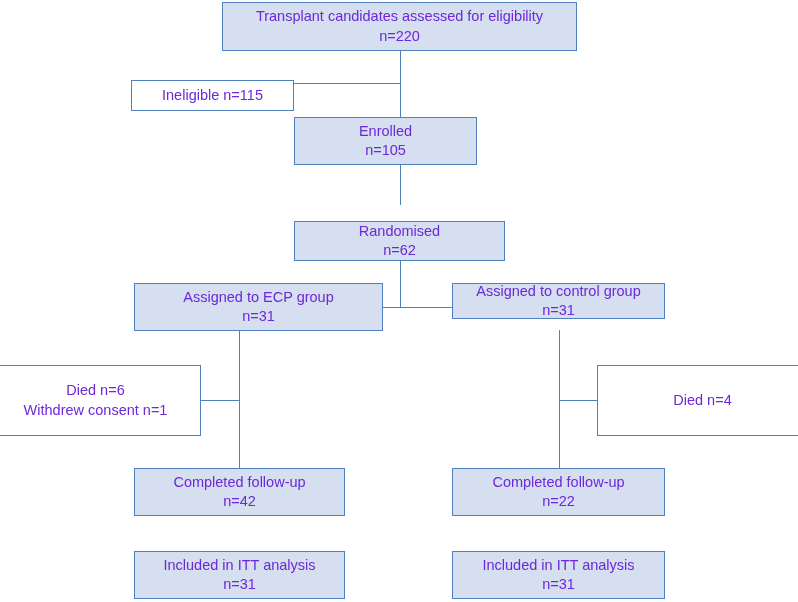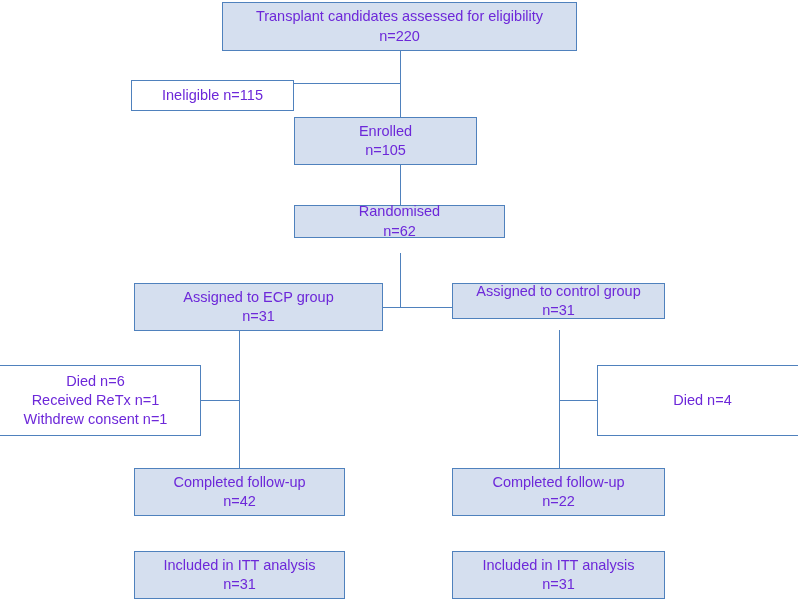--- a/index.html
+++ b/index.html
@@ -75,38 +75,37 @@
 
   <div class="box plain" style="left:131px; top:68px; width:163px; height:31px;margin-top:12px;">
     <span class="line">Ineligible n=115</span>
   </div>
 
   <div class="box filled" style="left:294px; top:117px; width:183px; height:48px;">
     <span class="line">Enrolled</span>
     <span class="line">n=105</span>
   </div>
 
-  <div class="box filled" style="left:294px; top:205px; width:211px; height:33px;">
+  <div class="box filled" style="left:294px; top:221px; width:211px; height:40px;justify-content:space-between;">
     <span class="line">Randomised</span>
     <span class="line">n=62</span>
   </div>
 
   <div class="box filled" style="left:134px; top:283px; width:249px; height:48px;">
     <span class="line">Assigned to ECP group</span>
     <span class="line">n=31</span>
   </div>
 
   <div class="box filled" style="left:452px; top:283px; width:213px; height:36px;">
     <span class="line">Assigned to control group</span>
     <span class="line">n=31</span>
   </div>
 
   <div class="box plain" style="left:-10px; top:365px; width:211px; height:71px;">
     <span class="line">Died n=6</span>
-    <span class="line">Received ReTx n=1</span>
     <span class="line">Withdrew consent n=1</span>
   </div>
 
   <div class="box plain" style="left:597px; top:365px; width:211px; height:71px;">
     <span class="line">Died n=4</span>
   </div>
 
   <div class="box filled" style="left:134px; top:468px; width:211px; height:48px;">
     <span class="line">Completed follow-up</span>
     <span class="line">n=42</span>

